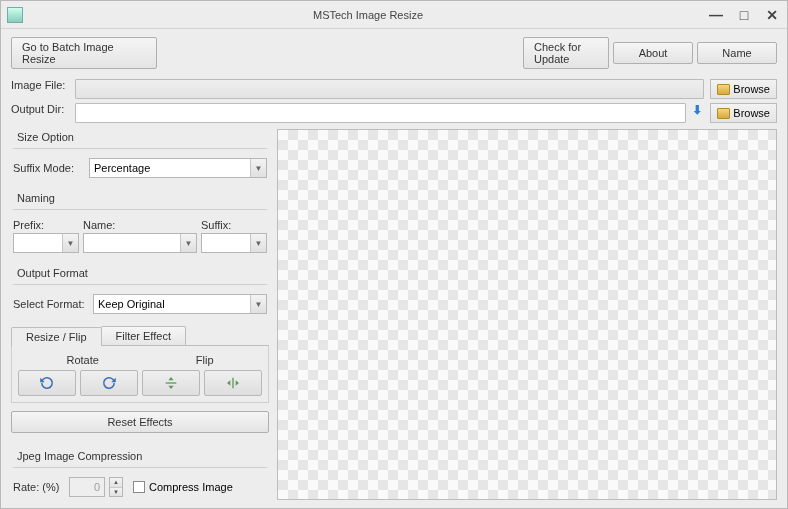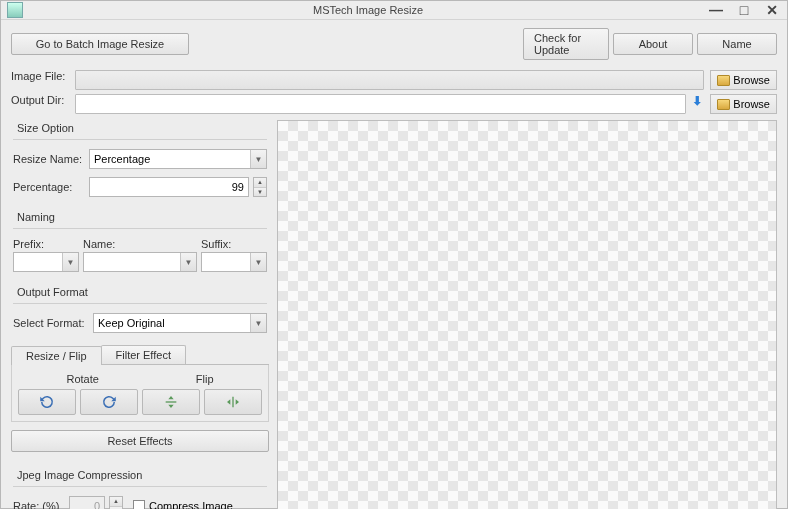--- a/index.html
+++ b/index.html
@@ -60,21 +60,21 @@
     <span class="app-icon"></span>
     <span class="title">MSTech Image Resize</span>
     <div class="win-btns">
       <div class="win-btn">—</div>
       <div class="win-btn">□</div>
       <div class="win-btn">✕</div>
     </div>
   </div>
 
   <div class="toolbar">
-    <div class="btn" style="width:178px">Go to Batch Image Resize</div>
+    <div class="btn" style="width:146px">Go to Batch Image Resize</div>
     <div class="spacer"></div>
     <div class="btn" style="width:86px">Check for Update</div>
     <div class="btn" style="width:80px;margin-left:4px">About</div>
     <div class="btn" style="width:80px;margin-left:4px">Name</div>
   </div>
 
   <div class="fileselect">
     <span class="lbl">Image File:</span>
     <div class="path-field"></div>
     <div class="browse">
@@ -92,35 +92,25 @@
       <span>Browse</span>
     </div>
   </div>
 
   <div class="body">
     <div class="left">
 
       <div class="group-title">Size Option</div>
       <div class="hr"></div>
       <div class="row">
-        <span class="lbl" style="width:72px">Resize Name:</span>
+        <span class="lbl" style="width:72px">Suffix Mode:</span>
         <div class="select" style="flex:1">
           <span>Percentage</span>
           <span class="caret">▼</span>
         </div>
-      </div>
-      <div class="row">
-        <span class="lbl" style="width:72px">Percentage:</span>
-        <div class="input" style="flex:1">
-          <span>99</span>
-        </div>
-        <div class="spin">
-            <div>▲</div>
-            <div>▼</div>
-          </div>
       </div>
 
       <div class="group-title" style="margin-top:6px">Naming</div>
       <div class="hr"></div>
       <div class="row">
         <div style="width:66px">
           <div class="lbl">Prefix:</div>
           <div class="select" style="height:20px;margin-top:2px">
               <span class="caret">▼</span>
             </div>

